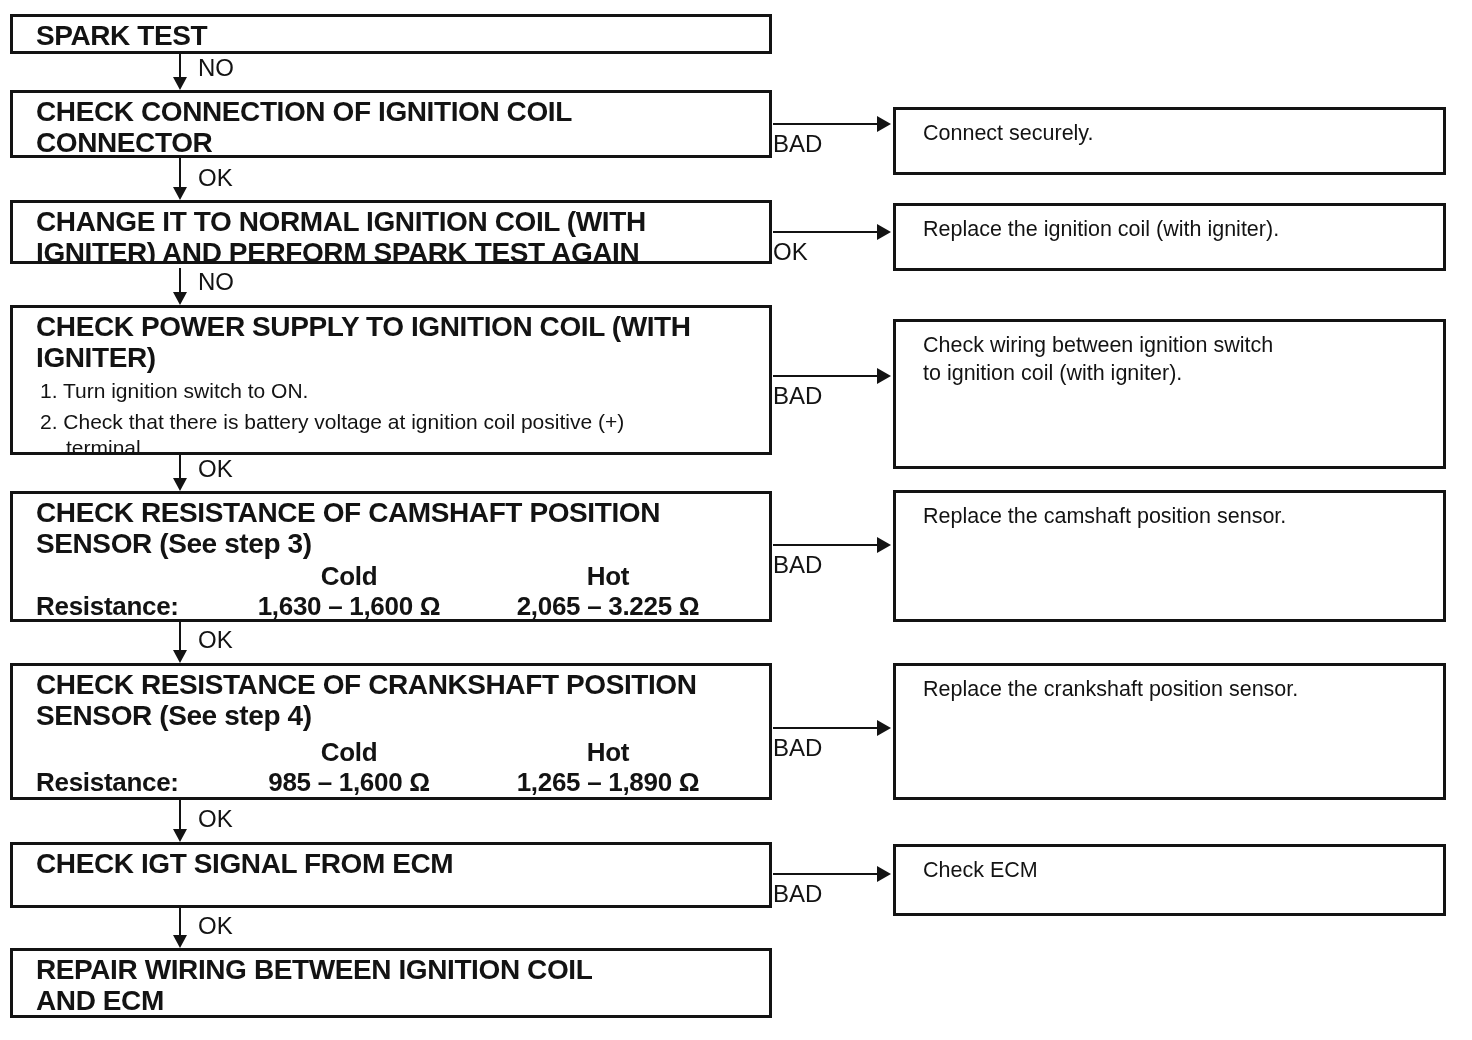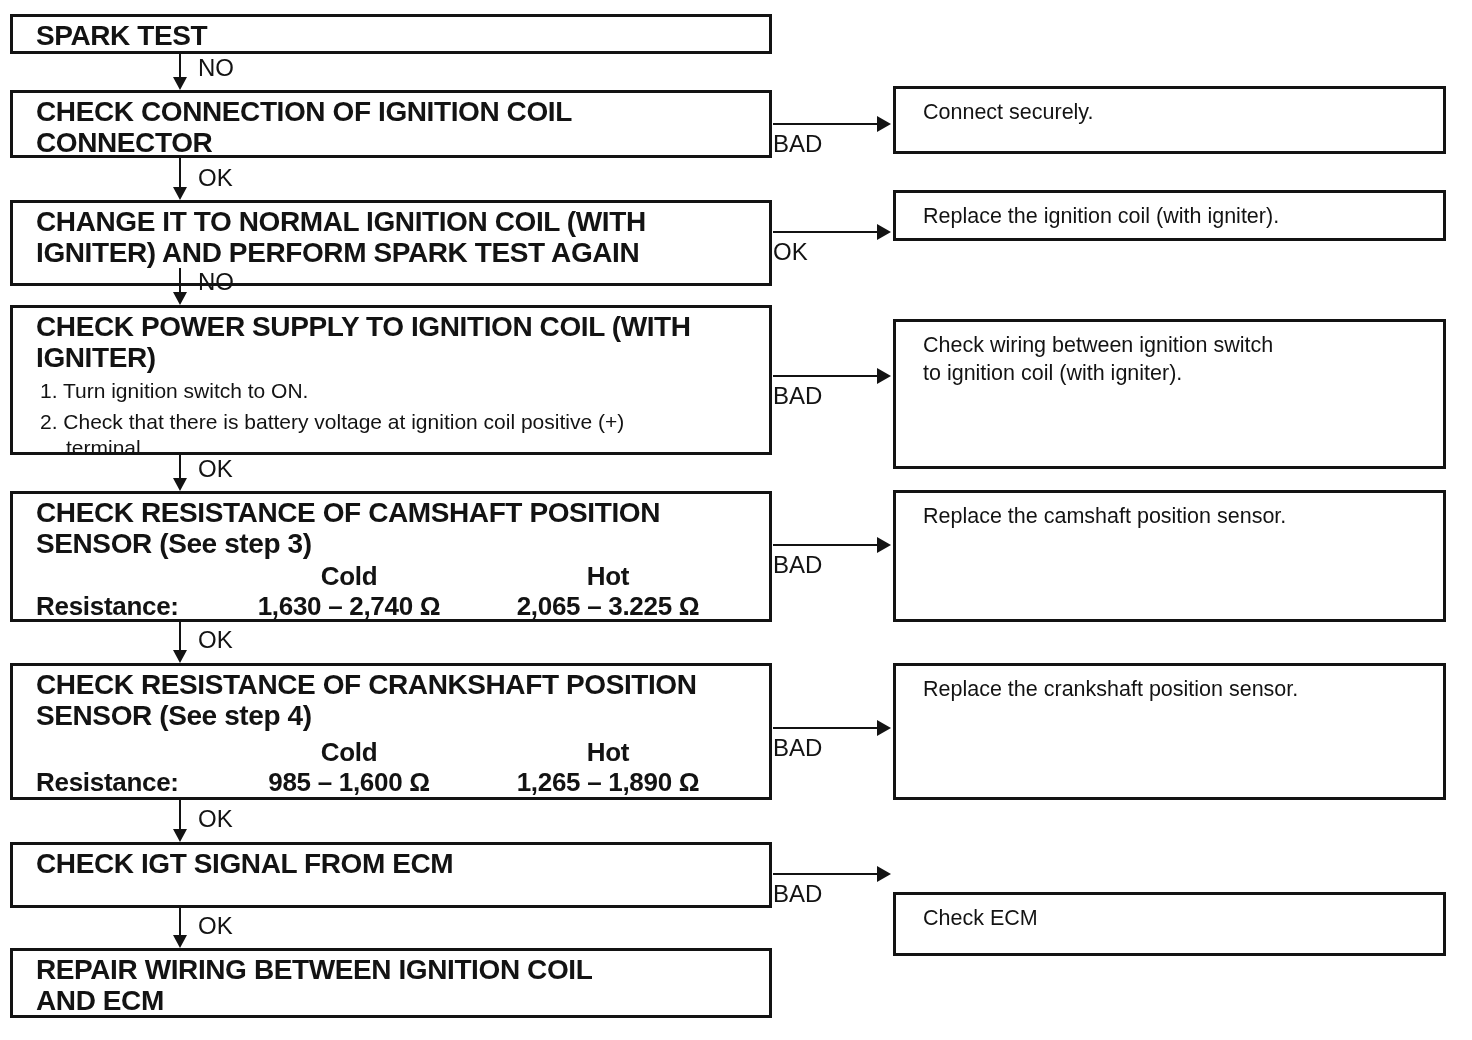--- a/index.html
+++ b/index.html
@@ -90,42 +90,42 @@
 
   <div class="node left" style="top:14px; height:40px">
     <div class="node-title">SPARK TEST</div>
   </div>
 
   <div class="node left" style="top:90px; height:68px">
     <div class="node-title">CHECK CONNECTION OF IGNITION COIL
 CONNECTOR</div>
   </div>
 
-  <div class="node left" style="top:200px; height:86px">
+  <div class="node left" style="top:200px; height:64px">
     <div class="node-title">CHANGE IT TO NORMAL IGNITION COIL (WITH
 IGNITER) AND PERFORM SPARK TEST AGAIN</div>
   </div>
 
   <div class="node left" style="top:305px; height:150px">
     <div class="node-title">CHECK POWER SUPPLY TO IGNITION COIL (WITH
 IGNITER)</div>
     <div class="step">1. Turn ignition switch to ON.</div>
     <div class="step">2. Check that there is battery voltage at ignition coil positive (+)
 terminal.</div>
   </div>
 
   <div class="node left" style="top:491px; height:131px">
     <div class="node-title">CHECK RESISTANCE OF CAMSHAFT POSITION
 SENSOR (See step 3)</div>
     <div class="res-grid">
       <div class="res-label"></div>
       <div class="res-head">Cold</div>
       <div class="res-head">Hot</div>
       <div class="res-label">Resistance:</div>
-      <div class="res-val">1,630 – 2,740 Ω</div>
+      <div class="res-val">1,630 – 1,600 Ω</div>
       <div class="res-val">2,065 – 3.225 Ω</div>
     </div>
   </div>
 
   <div class="node left" style="top:663px; height:137px">
     <div class="node-title">CHECK RESISTANCE OF CRANKSHAFT POSITION
 SENSOR (See step 4)</div>
     <div class="res-grid" style="margin-top:6px">
       <div class="res-label"></div>
       <div class="res-head">Cold</div>
@@ -138,42 +138,42 @@
 
   <div class="node left" style="top:842px; height:66px">
     <div class="node-title">CHECK IGT SIGNAL FROM ECM</div>
   </div>
 
   <div class="node left" style="top:948px; height:70px">
     <div class="node-title">REPAIR WIRING BETWEEN IGNITION COIL
 AND ECM</div>
   </div>
 
-  <div class="node right" style="top:86px; height:68px">
+  <div class="node right" style="top:107px; height:68px">
     <div class="result-text">Connect securely.</div>
   </div>
 
-  <div class="node right" style="top:190px; height:51px">
+  <div class="node right" style="top:203px; height:68px">
     <div class="result-text">Replace the ignition coil (with igniter).</div>
   </div>
 
   <div class="node right" style="top:319px; height:150px">
     <div class="result-text">Check wiring between ignition switch
 to ignition coil (with igniter).</div>
   </div>
 
   <div class="node right" style="top:490px; height:132px">
     <div class="result-text">Replace the camshaft position sensor.</div>
   </div>
 
   <div class="node right" style="top:663px; height:137px">
     <div class="result-text">Replace the crankshaft position sensor.</div>
   </div>
 
-  <div class="node right" style="top:892px; height:64px">
+  <div class="node right" style="top:844px; height:72px">
     <div class="result-text">Check ECM</div>
   </div>
 
   <div class="vconn" style="left:180px; top:54px; height:36px">
     <i class="vl"></i>
     <i class="vh"></i>
     <span class="vlabel">NO</span>
   </div>
 
   <div class="vconn" style="left:180px; top:158px; height:42px">

